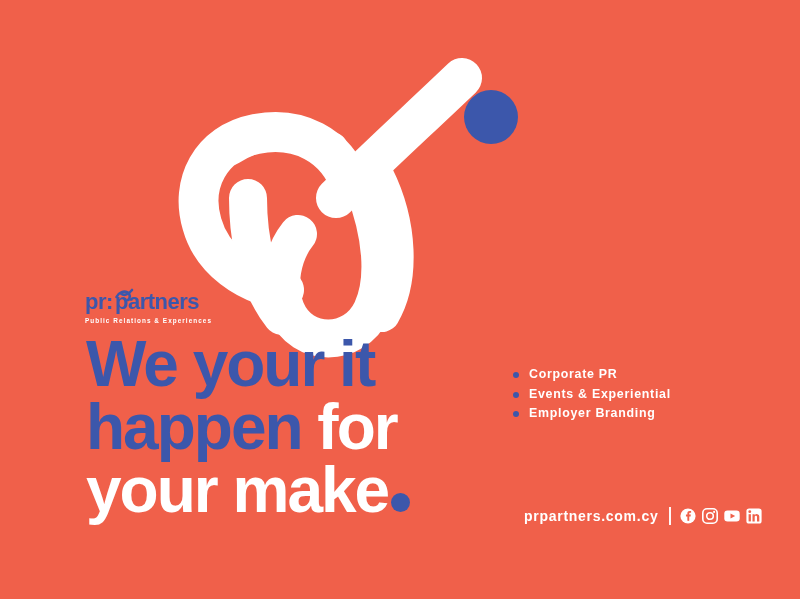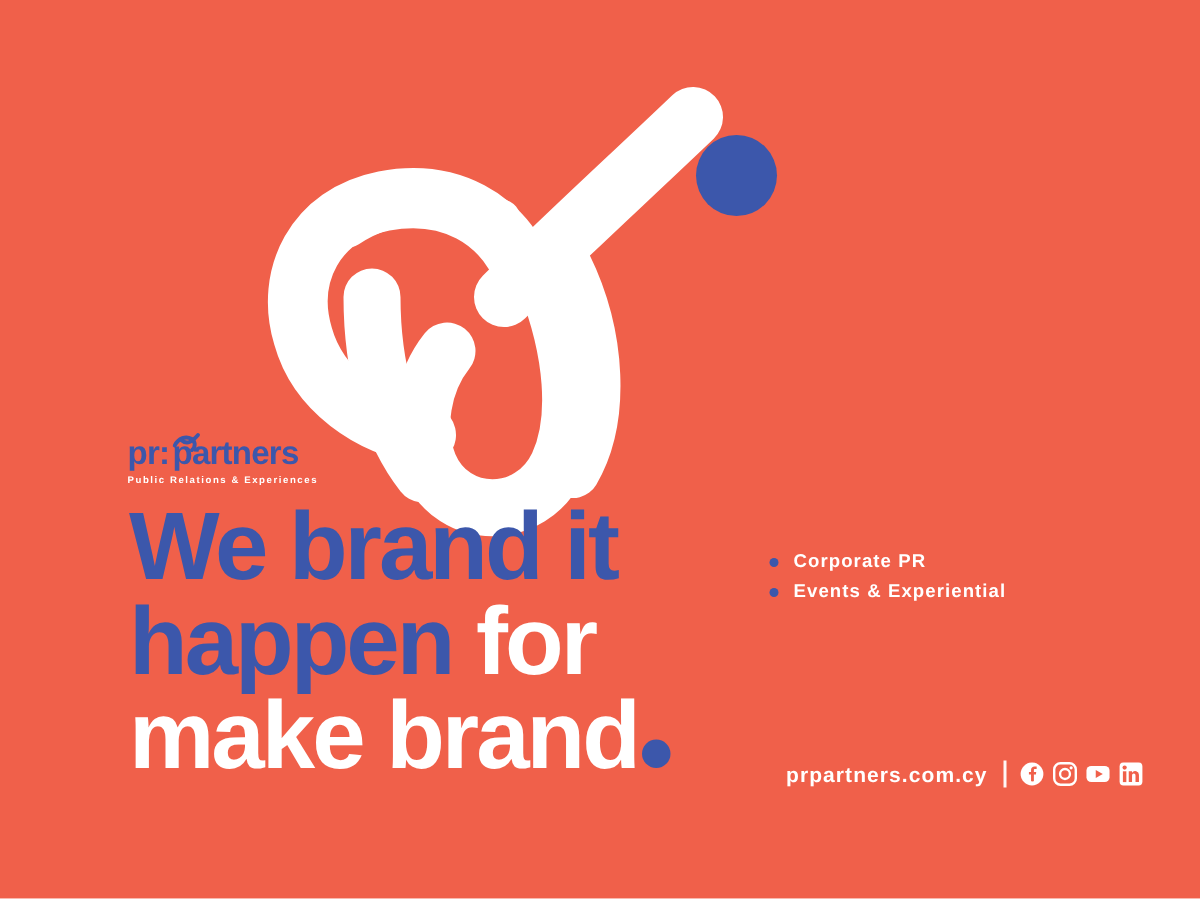--- a/index.html
+++ b/index.html
@@ -203,33 +203,34 @@
             <path d="M31.5 9 C34 4 39 2.5 42.5 4.5 C45.5 6.2 45.5 10 43 12"></path>
             <path d="M36 5.5 C40 9 43.5 6 47 2"></path>
           </g>
         </g>
       </svg>
     </span>
     <div class="logo-tagline">Public Relations &amp; Experiences</div>
   </div>
 
   <div class="headline">
-    <span class="ln">We brand it</span>
+    <span class="ln">We your it</span>
     <span class="ln">
       <span>happen</span>
       <span class="w-white">for</span>
     </span>
     <span class="ln">
-      <span class="w-white">make brand</span><span class="period"></span>
+      <span class="w-white">your make</span><span class="period"></span>
     </span>
   </div>
 
   <ul class="services">
     <li>Corporate PR</li>
     <li>Events &amp; Experiential</li>
+    <li>Employer Branding</li>
   </ul>
 
   <div class="footer">
     <span class="site-url">prpartners.com.cy</span>
     <span class="footer-divider"></span>
     <span class="socials">
 
       <span class="sicon">
         <svg viewBox="0 0 16 16" xmlns="http://www.w3.org/2000/svg" aria-hidden="true">
           <circle cx="8" cy="8" r="7.6" fill="#ffffff"></circle>

